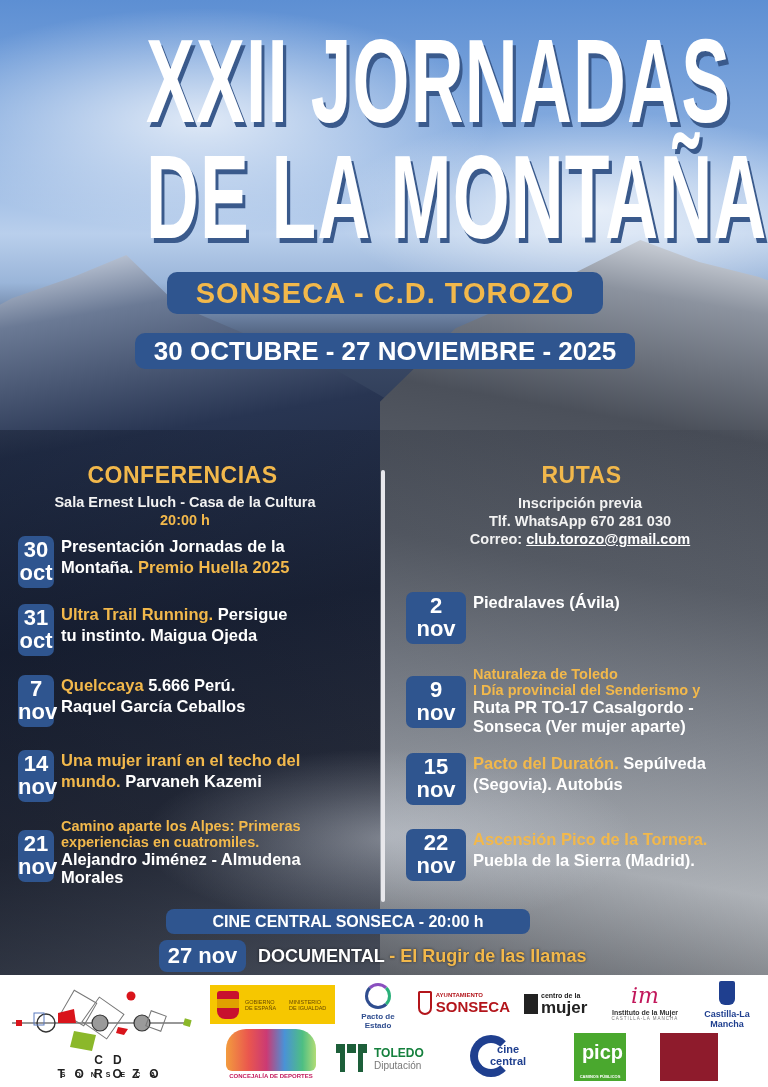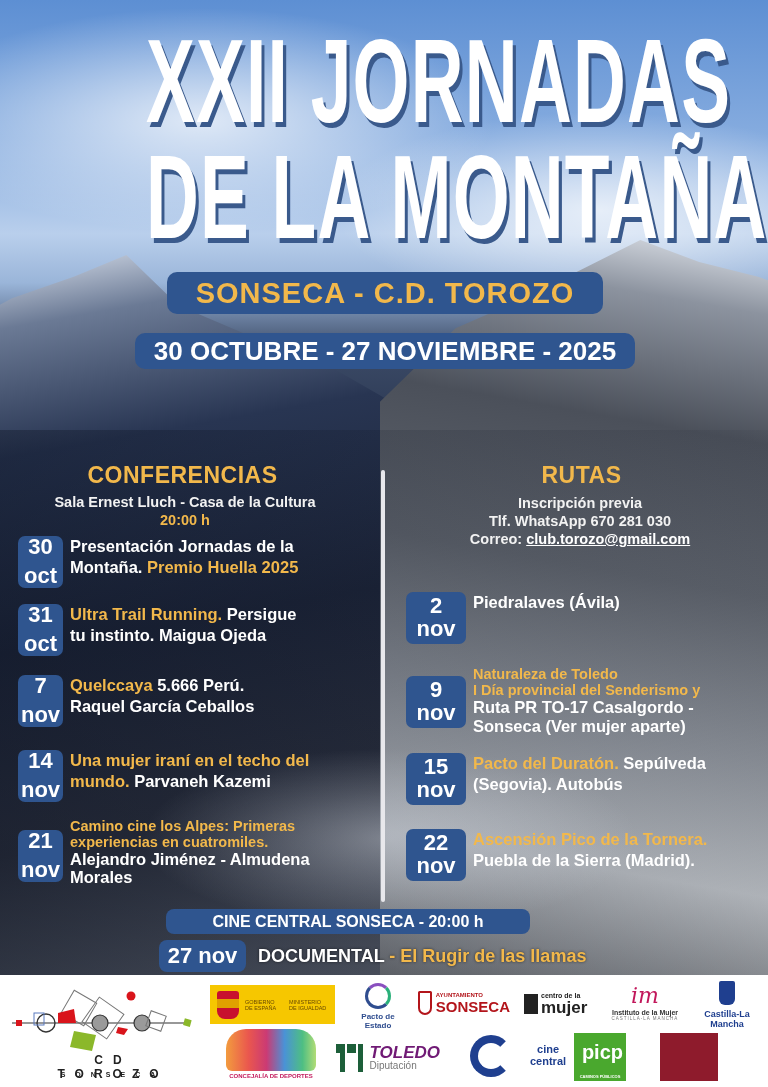--- a/index.html
+++ b/index.html
@@ -104,21 +104,21 @@
     }
     .ev-text .hl { color: #f2b84b; }
     .ev-text .sm { font-size: 14.5px; line-height: 16px; }
 
     
     .conf-0 { left: 18px; top: 536px; }
     .conf-1 { left: 18px; top: 604px; }
     .conf-2 { left: 18px; top: 675px; }
     .conf-3 { left: 18px; top: 750px; }
     .conf-4 { left: 18px; top: 818px; }
-    .conf-box { width: 45px; height: 52px; justify-content: space-between; }
+    .conf-box { width: 36px; height: 52px; }
     .conf-4 .conf-box { margin-top: 12px; }
 
     
     .ruta-0 { left: 406px; top: 592px; }
     .ruta-1 { left: 406px; top: 666px; }
     .ruta-2 { left: 406px; top: 753px; }
     .ruta-3 { left: 406px; top: 829px; }
     .ruta-box { width: 60px; height: 52px; }
 
     .cine {
@@ -199,30 +199,30 @@
     }
     .deportes-txt { font-family: "Liberation Sans", sans-serif; font-weight: bold; font-size: 6px; color: #c2185b; margin-top: 2px; }
     .toledo { left: 336px; top: 66px; width: 104px; height: 34px; display: flex; align-items: center; }
     .toledo-icon { width: 32px; height: 28px; background:
       linear-gradient(#1d5f3a,#1d5f3a) 0 0/9px 9px no-repeat,
       linear-gradient(#1d5f3a,#1d5f3a) 11px 0/9px 9px no-repeat,
       linear-gradient(#1d5f3a,#1d5f3a) 22px 0/9px 9px no-repeat,
       linear-gradient(#1d5f3a,#1d5f3a) 4px 9px/5px 19px no-repeat,
       linear-gradient(#1d5f3a,#1d5f3a) 22px 9px/5px 19px no-repeat; }
     .toledo-txt { font-family: "Liberation Sans", sans-serif; padding-left: 6px; }
-    .toledo-txt .s1 { font-weight: bold; font-size: 17px; color: #701a75; display: block; line-height: 14px; font-style: italic; }
+    .toledo-txt .s1 { font-weight: bold; font-size: 12px; color: #15803d; display: block; line-height: 14px; }
     .toledo-txt .s2 { font-size: 10px; color: #777; display: block; }
     .cine-logo { left: 470px; top: 60px; width: 66px; height: 42px; }
     .cine-c {
       position: absolute; left: 0; top: 0; width: 42px; height: 42px; border-radius: 50%;
       border: 8px solid #1f3f8f; border-right-color: transparent;
     }
     .cine-txt {
       position: absolute; left: 20px; top: 8px; font-family: "Liberation Sans", sans-serif;
-      font-weight: bold; font-size: 11px; line-height: 12px; color: #1f3f8f; text-align: center; margin-left: 40px;
+      font-weight: bold; font-size: 11px; line-height: 12px; color: #1f3f8f; text-align: center;
     }
     .picp {
       left: 574px; top: 58px; width: 52px; height: 48px; background: #4aa82e;
       font-family: "Liberation Sans", sans-serif; font-weight: bold; color: #fff;
       font-size: 20px; line-height: 38px; text-align: right; padding-right: 3px;
     }
     .picp-sub { position: absolute; left: 0; bottom: 2px; width: 100%; font-size: 4px; line-height: 5px; text-align: center; }
     .upatrimonio { left: 660px; top: 58px; width: 58px; height: 48px; background: #8e1b2c; }
   </style>
 </head>
@@ -289,21 +289,21 @@
       <div><span class="hl">mundo.</span><span> Parvaneh Kazemi</span></div>
     </div>
   </div>
 
   <div class="event conf-4">
     <div class="date-box conf-box">
       <span class="d">21</span>
       <span class="m">nov</span>
     </div>
     <div class="ev-text">
-      <div class="hl sm">Camino cine los Alpes: Primeras</div>
+      <div class="hl sm">Camino aparte los Alpes: Primeras</div>
       <div class="hl sm">experiencias en cuatromiles.</div>
       <div style="line-height:18px">Alejandro Jiménez - Almudena</div>
       <div style="line-height:18px">Morales</div>
     </div>
   </div>
 
   <div class="divider"></div>
 
   <div class="col-title rutas-title">RUTAS</div>
   <div class="info rutas-info">

